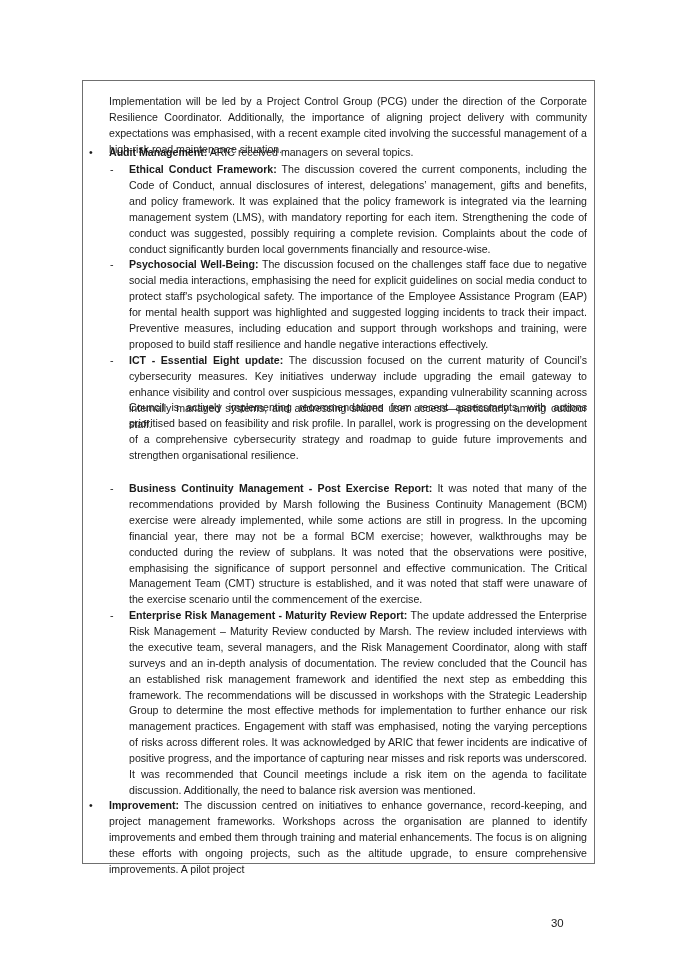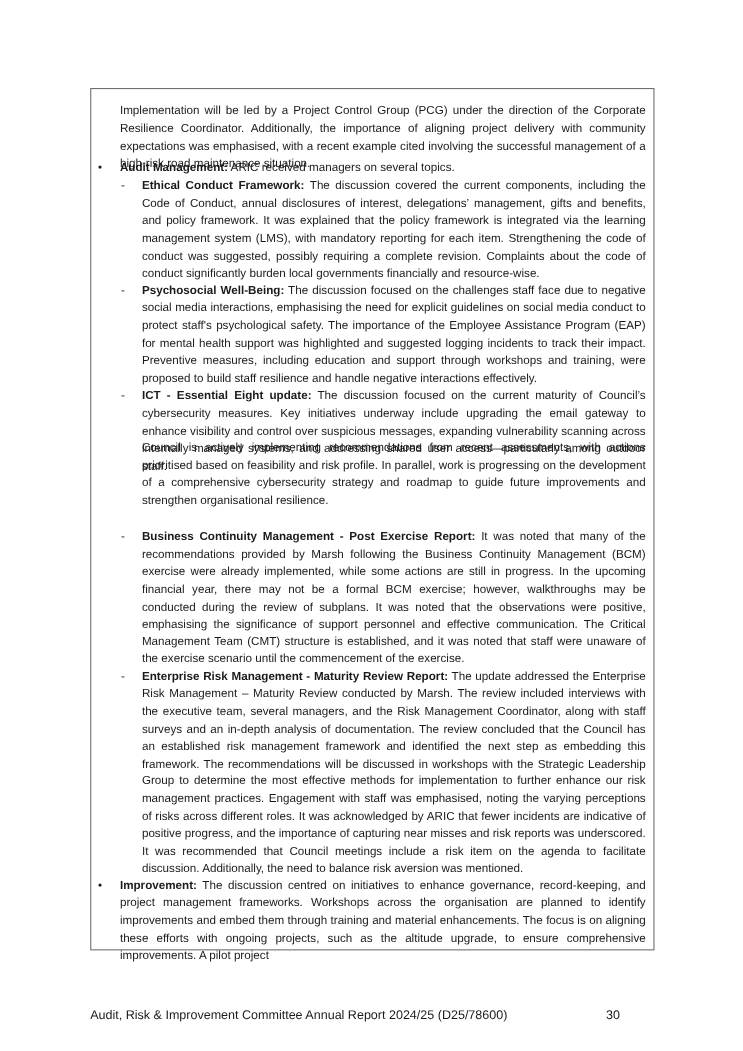--- a/index.html
+++ b/index.html
@@ -42,15 +42,14 @@
 
   <div class="marker dash" style="top:481px;">-</div>
   <div class="para sub" style="top:481px;"><b>Business Continuity Management - Post Exercise Report:</b><span> It was noted that many of the recommendations provided by Marsh following the Business Continuity Management (BCM) exercise were already implemented, while some actions are still in progress. In the upcoming financial year, there may not be a formal BCM exercise; however, walkthroughs may be conducted during the review of subplans. It was noted that the observations were positive, emphasising the significance of support personnel and effective communication. The Critical Management Team (CMT) structure is established, and it was noted that staff were unaware of the exercise scenario until the commencement of the exercise.</span></div>
 
   <div class="marker dash" style="top:608px;">-</div>
   <div class="para sub" style="top:608px;"><b>Enterprise Risk Management - Maturity Review Report:</b><span> The update addressed the Enterprise Risk Management – Maturity Review conducted by Marsh. The review included interviews with the executive team, several managers, and the Risk Management Coordinator, along with staff surveys and an in-depth analysis of documentation. The review concluded that the Council has an established risk management framework and identified the next step as embedding this framework. The recommendations will be discussed in workshops with the Strategic Leadership Group to determine the most effective methods for implementation to further enhance our risk management practices. Engagement with staff was emphasised, noting the varying perceptions of risks across different roles. It was acknowledged by ARIC that fewer incidents are indicative of positive progress, and the importance of capturing near misses and risk reports was underscored. It was recommended that Council meetings include a risk item on the agenda to facilitate discussion. Additionally, the need to balance risk aversion was mentioned.</span></div>
 
   <div class="marker bullet" style="top:798px;">•</div>
   <div class="para main" style="top:798px;"><b>Improvement:</b><span> The discussion centred on initiatives to enhance governance, record-keeping, and project management frameworks. Workshops across the organisation are planned to identify improvements and embed them through training and material enhancements. The focus is on aligning these efforts with ongoing projects, such as the altitude upgrade, to ensure comprehensive improvements. A pilot project</span></div>
 
-  <div class="footer footer-title">Audit, Risk &amp; Improvement Committee Annual Report 2024/25 (D25/78600)</div>
   <div class="footer footer-page">30</div>
 </div>
 
 </body></html>

